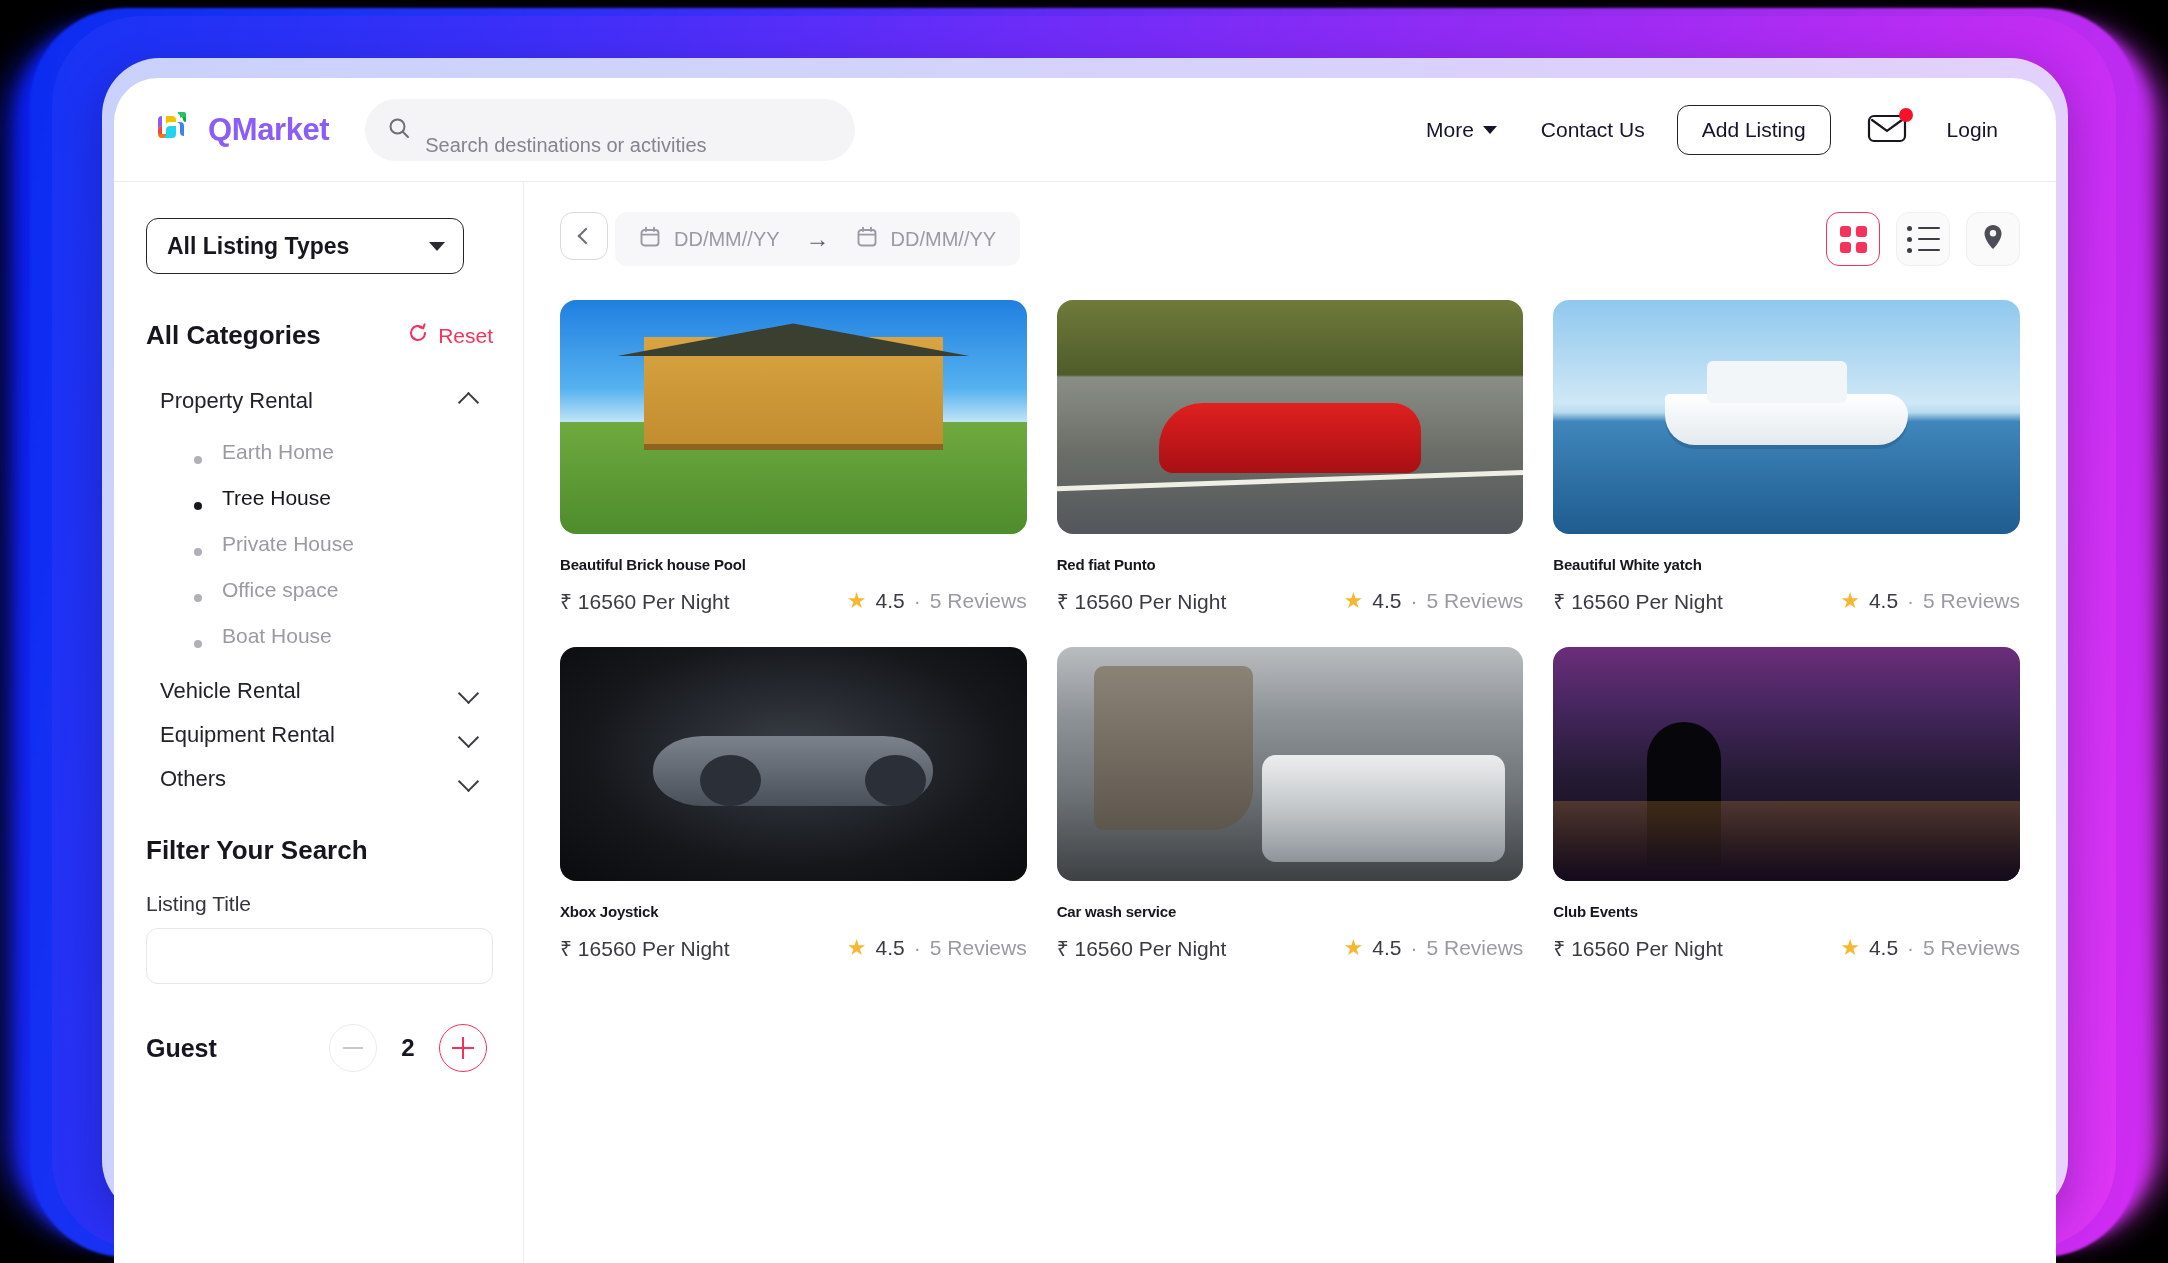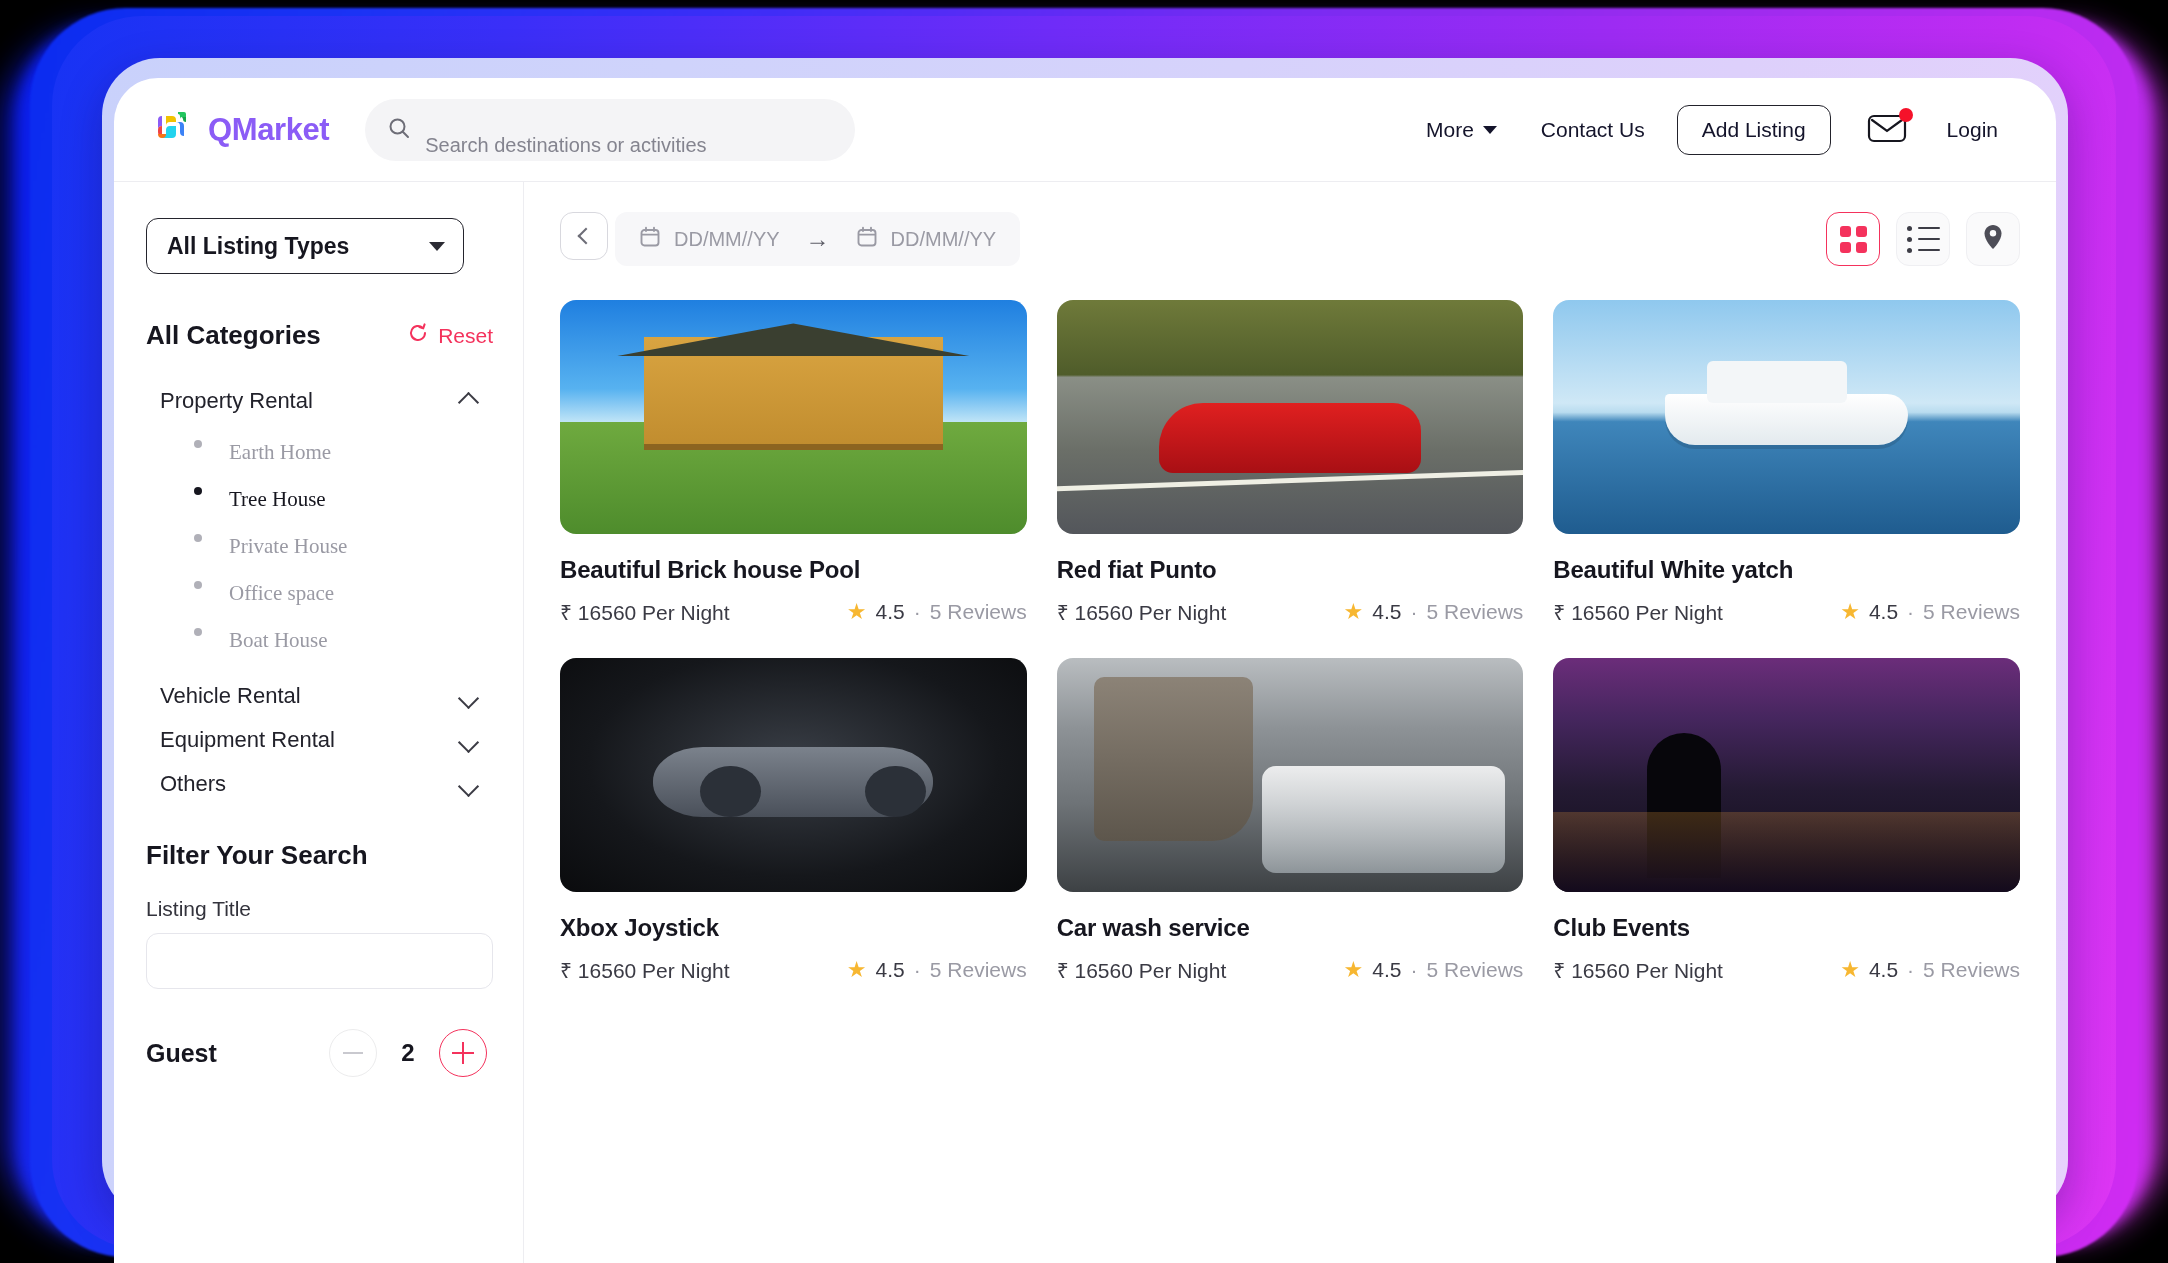--- a/index.html
+++ b/index.html
@@ -201,25 +201,24 @@
     content: ''; position: absolute; left: 2px; top: 1px;
     width: 13px; height: 13px;
     border-left: 2.4px solid #3b3b44;
     border-bottom: 2.4px solid #3b3b44;
     transform: rotate(-45deg);
   }
   .chev.up::before { transform: rotate(135deg); top: 0px; }
 
   .sub-list { margin: 6px 0 10px 0; }
   .sub-item {
-    display: flex; align-items: flex-start; gap: 27px;
+    display: flex; align-items: flex-end; gap: 20px;
     padding: 11px 0 11px 48px;
     font-size: 21px; color: #9a9aa4;
     cursor: pointer;
-    font-family: Liberation Serif, serif;
   }
   .sub-item .dot {
     width: 8px; height: 8px; border-radius: 50%;
     background: #b0b0b8; flex: none;
   }
   .sub-item.active { color: #16161f; }
   .sub-item.active .dot { background: #16161f; }
 
   .filter-title {
     font-size: 26px; font-weight: 700; color: #16161f;
@@ -322,21 +321,21 @@
   }
   .card { cursor: pointer; }
   .card-img {
     height: 234px;
     border-radius: 16px;
     overflow: hidden;
     position: relative;
   }
   .card-title {
     margin-top: 22px;
-    font-size: 24px; font-weight: 700; color: #16161f;
+    font-size: 15px; font-weight: 700; color: #16161f;
     letter-spacing: -.2px;
   }
   .card-meta {
     margin-top: 14px;
     display: flex; align-items: center; justify-content: space-between;
   }
   .card-price { font-size: 21px; color: #3a3a44; }
   .card-rating { display: flex; align-items: center; gap: 9px; font-size: 21px; }
   .star { color: #f7b731; font-size: 22px; line-height: 1; }
   .rate-val { color: #3a3a44; }

